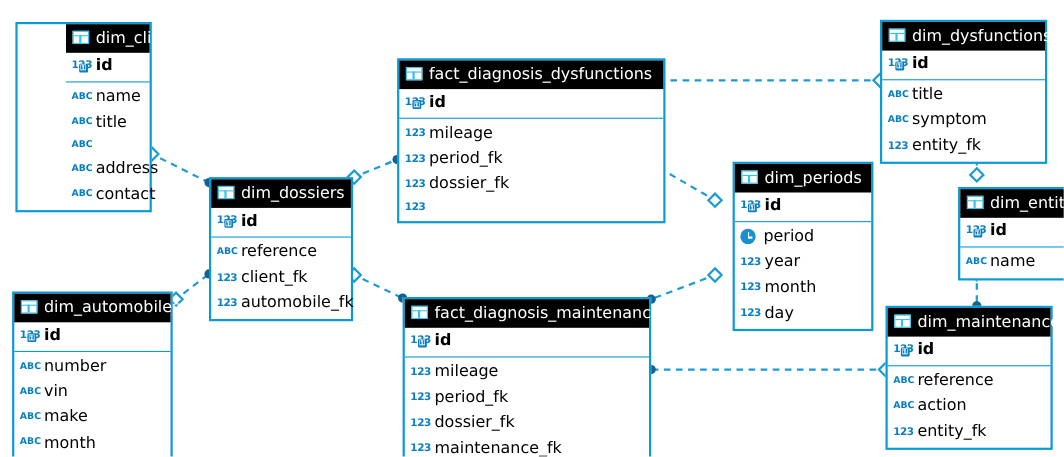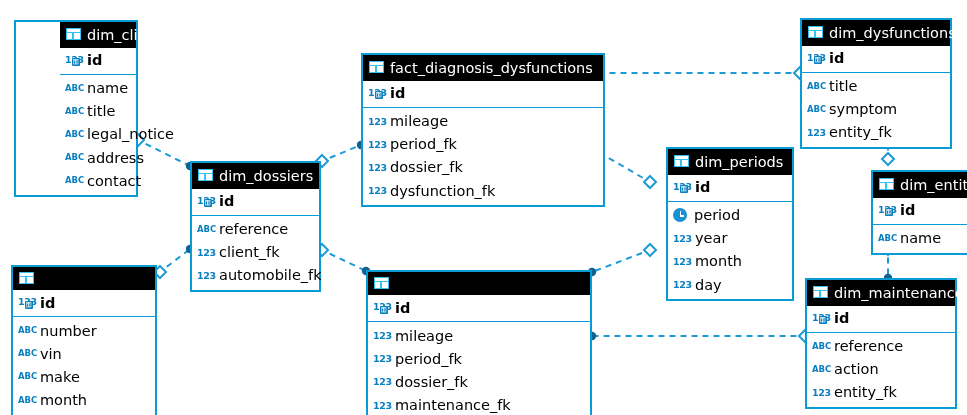--- a/index.html
+++ b/index.html
@@ -220,21 +220,20 @@
         <div class="field">
           <i class="ficon ficon-txt">ABC</i>
           <span class="field-name">name</span>
         </div>
         <div class="field">
           <i class="ficon ficon-txt">ABC</i>
           <span class="field-name">title</span>
         </div>
         <div class="field">
           <i class="ficon ficon-txt">ABC</i>
-          <span class="field-name">legal_notice</span>
         </div>
         <div class="field">
           <i class="ficon ficon-txt">ABC</i>
           <span class="field-name">address</span>
         </div>
         <div class="field">
           <i class="ficon ficon-txt">ABC</i>
           <span class="field-name">contact</span>
         </div>
       </div>
@@ -258,21 +257,20 @@
         <div class="field">
           <i class="ficon ficon-num">123</i>
           <span class="field-name">period_fk</span>
         </div>
         <div class="field">
           <i class="ficon ficon-num">123</i>
           <span class="field-name">dossier_fk</span>
         </div>
         <div class="field">
           <i class="ficon ficon-num">123</i>
-          <span class="field-name">dysfunction_fk</span>
         </div>
       </div>
     </div>
     <div class="entity" style="left: 800px; top: 18px; width: 152px;">
       <div class="entity-header">
         <span class="tbl-icon"></span>
         <span class="entity-title">dim_dysfunctions</span>
       </div>
       <div class="entity-key">
         <div class="field is-key">
@@ -365,20 +363,21 @@
       <div class="entity-fields">
         <div class="field">
           <i class="ficon ficon-txt">ABC</i>
           <span class="field-name">name</span>
         </div>
       </div>
     </div>
     <div class="entity" style="left: 11px; top: 265px; width: 146px;">
       <div class="entity-header">
         <span class="tbl-icon"></span>
+        <span class="entity-title">dim_automobiles</span>
       </div>
       <div class="entity-key">
         <div class="field is-key">
           <i class="ficon ficon-key">123<span class="badge">⚿</span></i>
           <span class="field-name">id</span>
         </div>
       </div>
       <div class="entity-fields">
         <div class="field">
           <i class="ficon ficon-txt">ABC</i>
@@ -394,20 +393,21 @@
         </div>
         <div class="field">
           <i class="ficon ficon-txt">ABC</i>
           <span class="field-name">month</span>
         </div>
       </div>
     </div>
     <div class="entity" style="left: 366px; top: 270px; width: 226px;">
       <div class="entity-header">
         <span class="tbl-icon"></span>
+        <span class="entity-title">fact_diagnosis_maintenances</span>
       </div>
       <div class="entity-key">
         <div class="field is-key">
           <i class="ficon ficon-key">123<span class="badge">⚿</span></i>
           <span class="field-name">id</span>
         </div>
       </div>
       <div class="entity-fields">
         <div class="field">
           <i class="ficon ficon-num">123</i>

